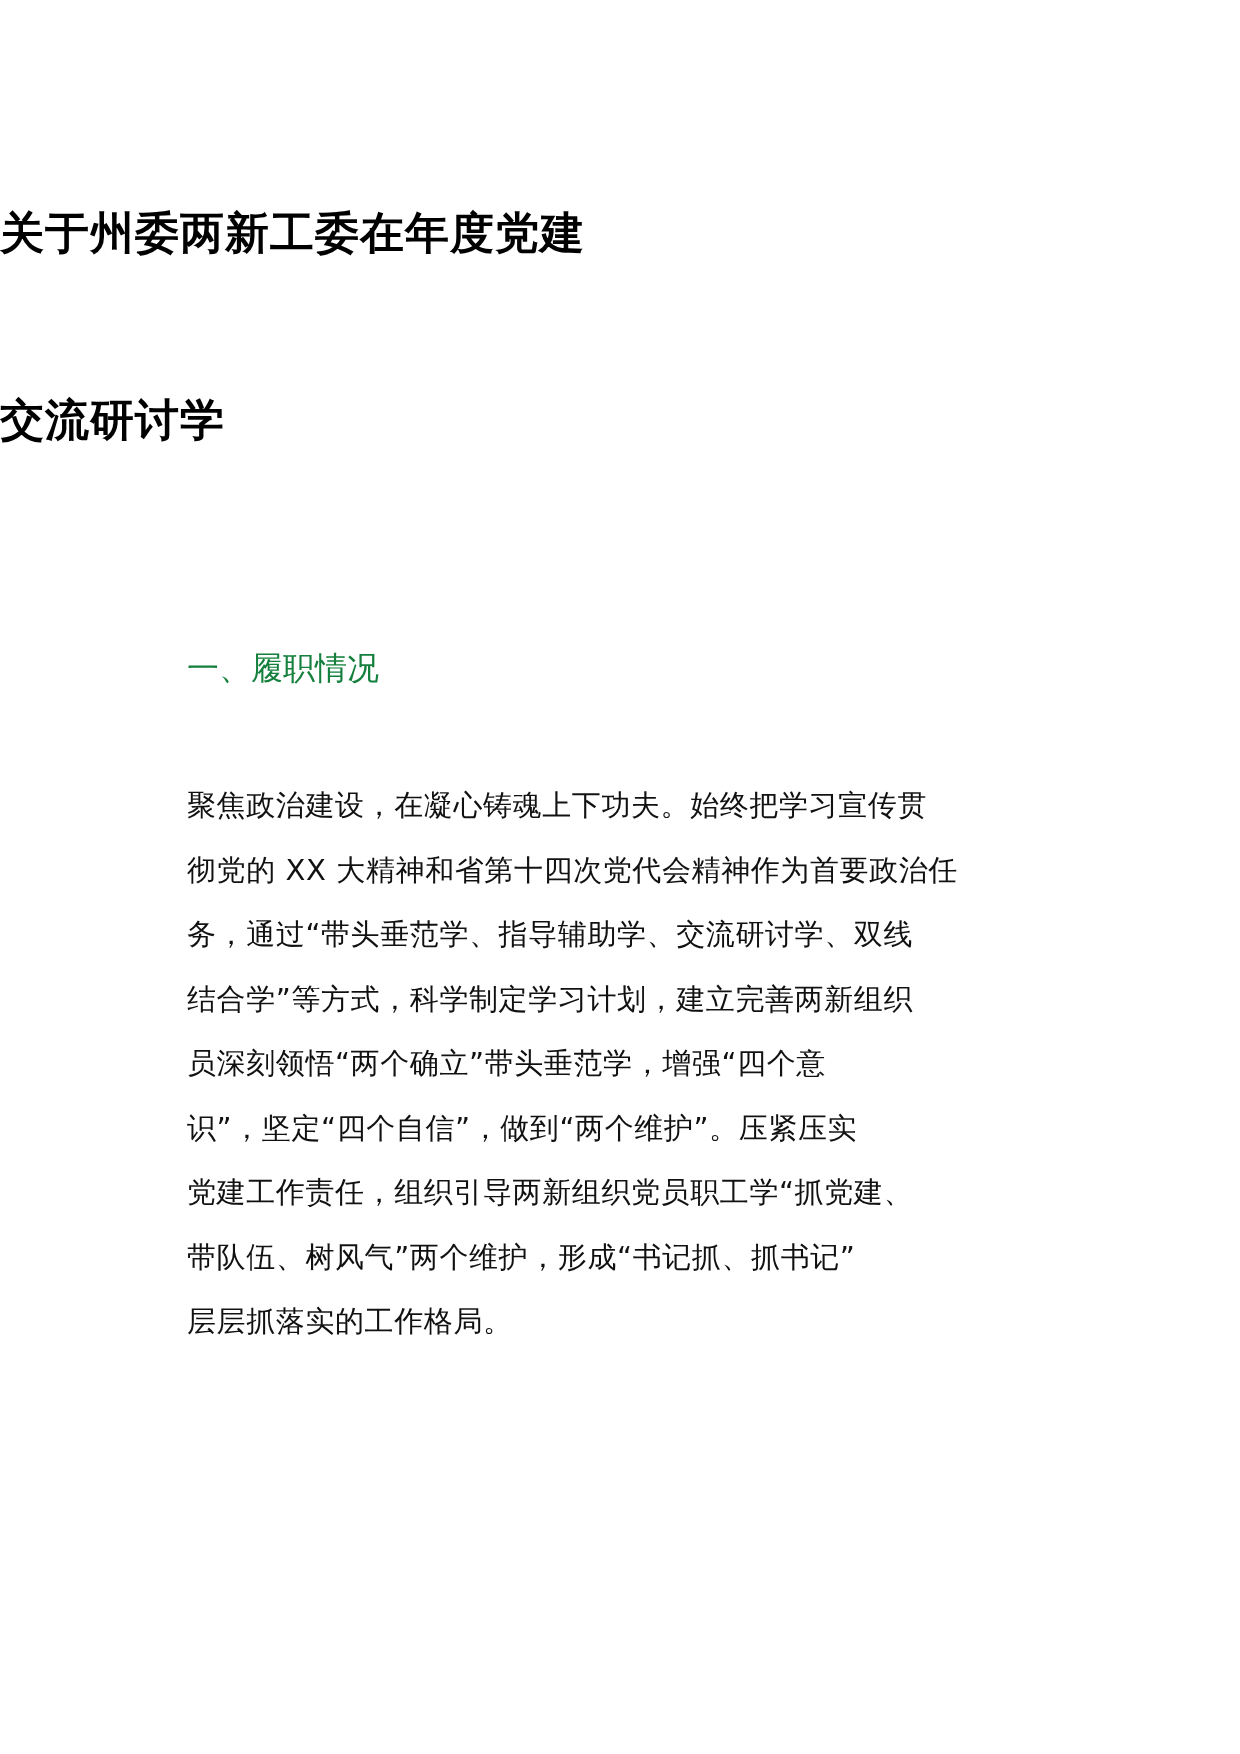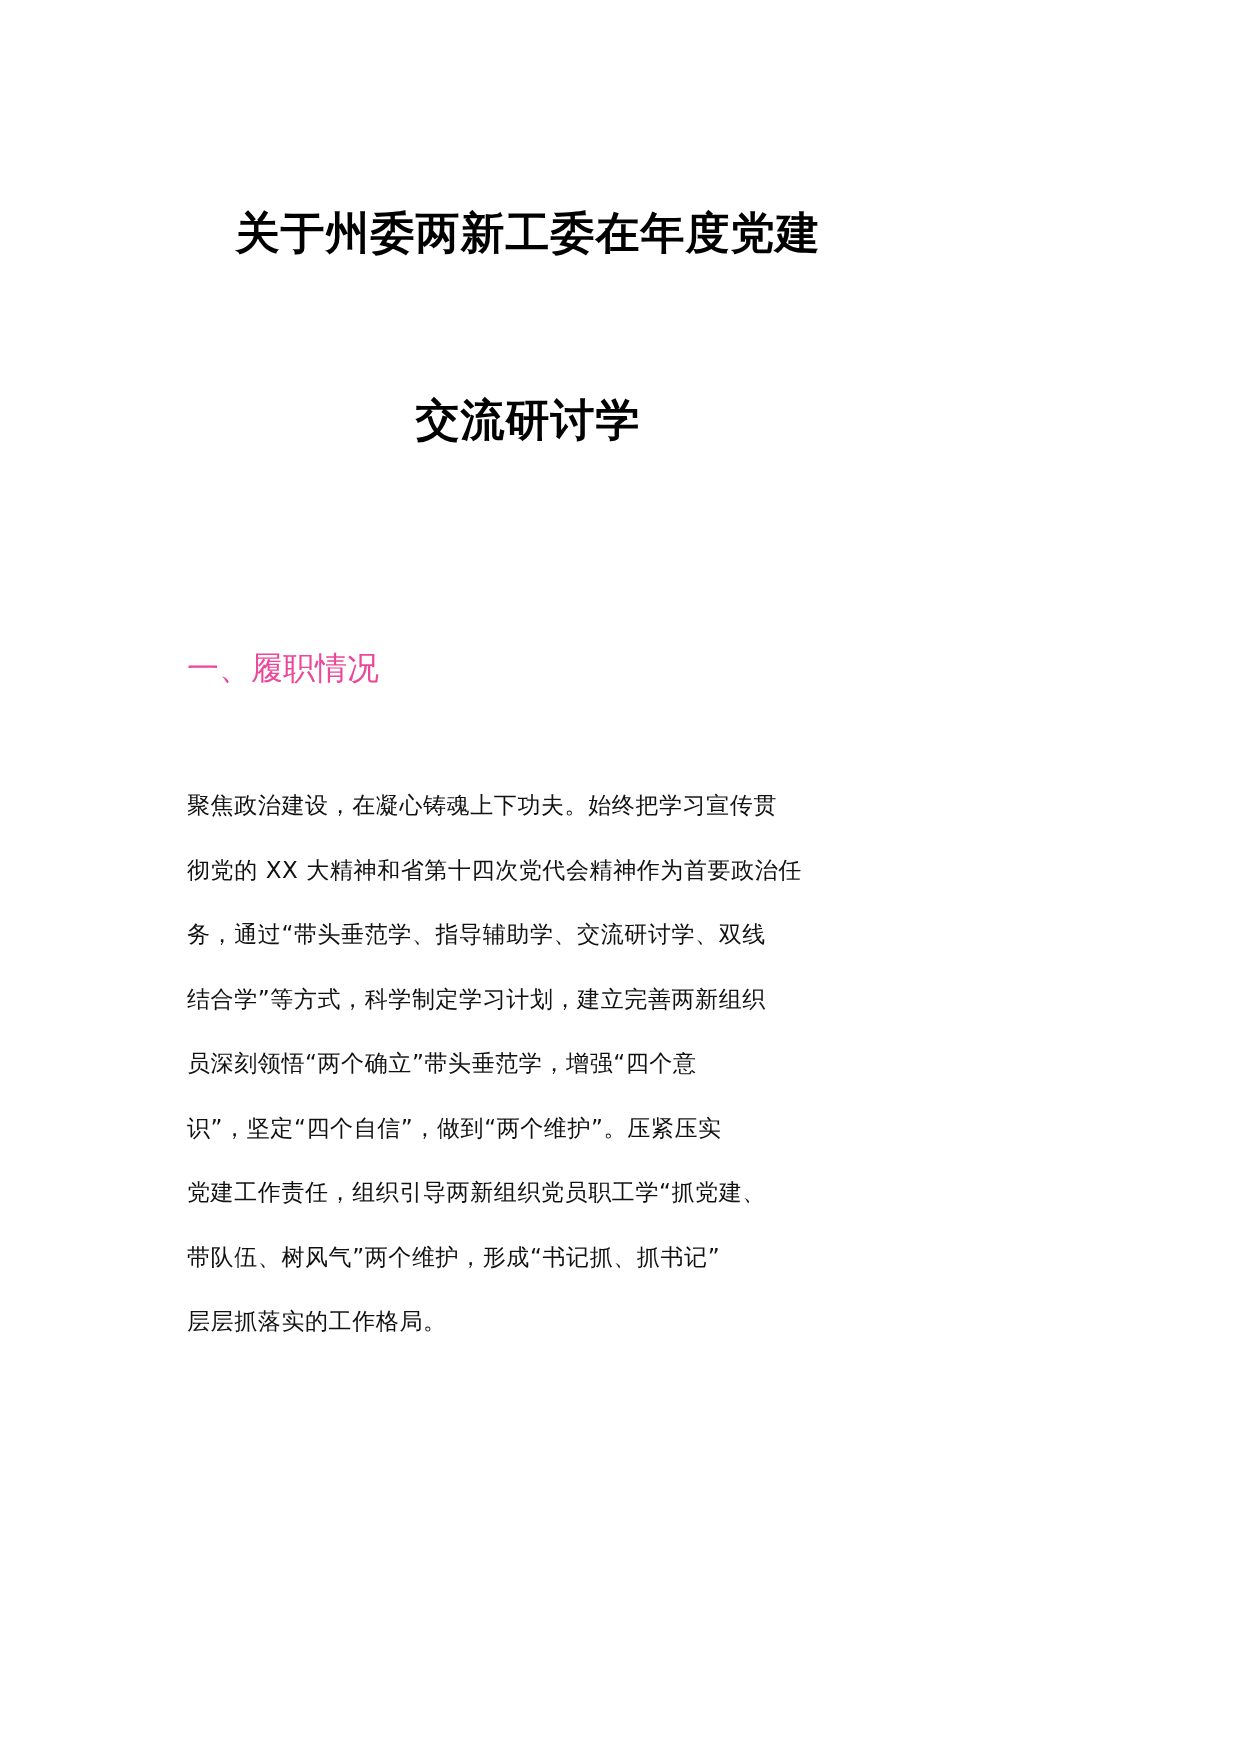--- a/index.html
+++ b/index.html
@@ -20,48 +20,48 @@
       left: 0;
       top: 0;
       width: 1240px;
       height: 1754px;
       background: #ffffff;
     }
     .title-line {
       position: absolute;
       left: 0;
       width: 1056px;
-      text-align: center;
+      text-align: left;
       font-weight: bold;
       font-size: 44px;
       line-height: 60px;
       letter-spacing: 1px;
       color: #000000;
     }
     .title-line.l1 { top: 203px; }
     .title-line.l2 { top: 390px; }
 
     .section-heading {
       position: absolute;
       left: 187px;
       top: 646px;
       font-size: 32px;
       line-height: 44px;
-      color: #ec4899;
+      color: #15803d;
     }
 
     .body-text {
       position: absolute;
       left: 187px;
       top: 773px;
       width: 870px;
     }
     .body-line {
       display: block;
-      font-size: 23px;
+      font-size: 29px;
       line-height: 64.5px;
       height: 64.5px;
       white-space: nowrap;
       color: #111111;
       letter-spacing: 0.6px;
     }
   </style>
 </head>
 <body>
 

